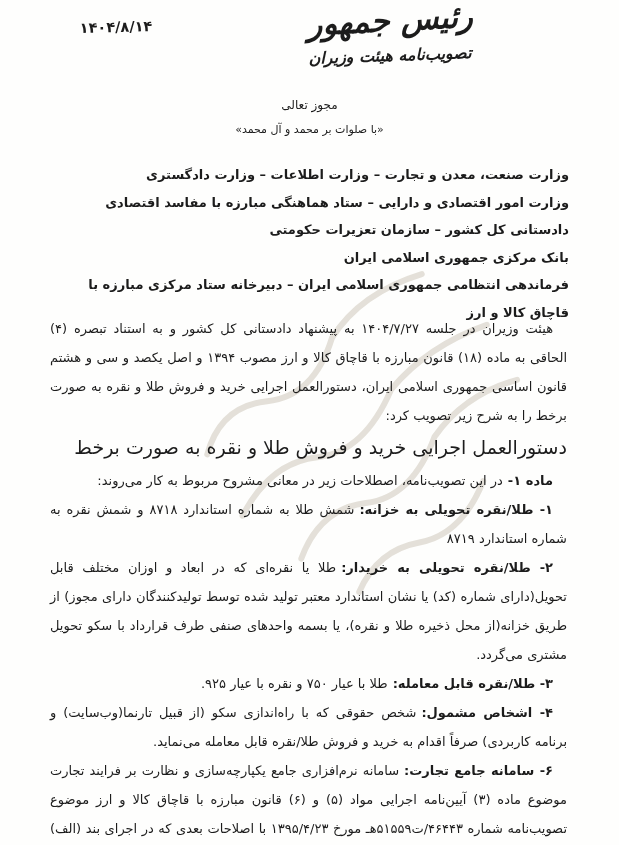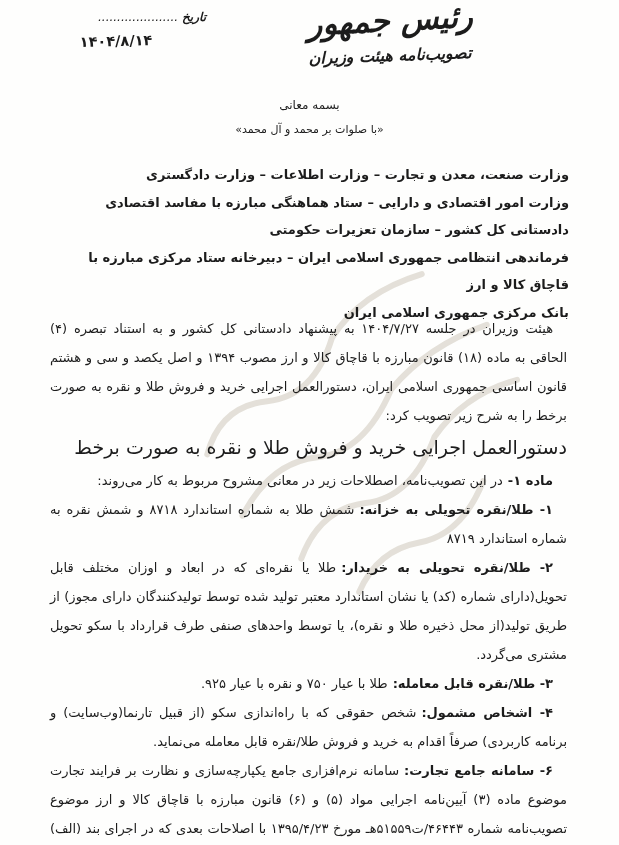--- a/index.html
+++ b/index.html
@@ -74,58 +74,55 @@
 <div class="doc">
 
   <svg class="stamp" viewBox="0 0 330 310" aria-hidden="true">
     <path d="M20 60 q40 -30 80 -5 t90 -10 q50 -18 110 5"></path>
     <path d="M10 130 q55 -25 95 0 t100 -8 q55 -12 115 8"></path>
     <path d="M30 200 q45 -28 85 -4 t95 -10 q50 -15 100 6"></path>
     <path d="M55 262 q40 -22 78 -2 t88 -9"></path>
   </svg>
 
   <div class="date-block">
-    <div class="date-line">
-      <span class="lbl">تاریخ</span><span class="dots">.....................</span>
-    </div>
     <div class="date-value">۱۴۰۴/۸/۱۴</div>
   </div>
 
   <div class="masthead">
     <div class="masthead-title">رئیس جمهور</div>
     <div class="masthead-sub">تصویب‌نامه هیئت وزیران</div>
   </div>
 
   <div class="invocation">
-    <div class="besmeleh">بسمه معانی</div>
+    <div class="besmeleh">مجوز تعالی</div>
     <div class="salawat">«با صلوات بر محمد و آل محمد»</div>
   </div>
 
   <div class="addressees">
     <div>وزارت صنعت، معدن و تجارت – وزارت اطلاعات – وزارت دادگستری</div>
     <div>وزارت امور اقتصادی و دارایی – ستاد هماهنگی مبارزه با مفاسد اقتصادی</div>
     <div>دادستانی کل کشور – سازمان تعزیرات حکومتی</div>
+    <div>بانک مرکزی جمهوری اسلامی ایران</div>
     <div>فرماندهی انتظامی جمهوری اسلامی ایران – دبیرخانه ستاد مرکزی مبارزه با قاچاق کالا و ارز</div>
-    <div>بانک مرکزی جمهوری اسلامی ایران</div>
   </div>
 
   <div class="body-text">
     <p class="preamble">هیئت وزیران در جلسه ۱۴۰۴/۷/۲۷ به پیشنهاد دادستانی کل کشور و به استناد تبصره (۴) الحاقی به ماده (۱۸) قانون مبارزه با قاچاق کالا و ارز مصوب ۱۳۹۴ و اصل یکصد و سی و هشتم قانون اساسی جمهوری اسلامی ایران، دستورالعمل اجرایی خرید و فروش طلا و نقره به صورت برخط را به شرح زیر تصویب کرد:</p>
 
     <p class="directive-title">دستورالعمل اجرایی خرید و فروش طلا و نقره به صورت برخط</p>
 
     <p class="article-lead">
       <span class="b gap">ماده ۱-</span><span>در این تصویب‌نامه، اصطلاحات زیر در معانی مشروح مربوط به کار می‌روند:</span>
     </p>
 
     <p class="def">
       <span class="b gap">۱- طلا/نقره تحویلی به خزانه:</span><span>شمش طلا به شماره استاندارد ۸۷۱۸ و شمش نقره به شماره استاندارد ۸۷۱۹</span>
     </p>
     <p class="def">
-      <span class="b gap">۲- طلا/نقره تحویلی به خریدار:</span><span>طلا یا نقره‌ای که در ابعاد و اوزان مختلف قابل تحویل(دارای شماره (کد) یا نشان استاندارد معتبر تولید شده توسط تولیدکنندگان دارای مجوز) از طریق تولید(از محل ذخیره طلا و نقره)، یا توسط واحدهای صنفی طرف قرارداد با سکو تحویل مشتری می‌گردد.</span>
+      <span class="b gap">۲- طلا/نقره تحویلی به خریدار:</span><span>طلا یا نقره‌ای که در ابعاد و اوزان مختلف قابل تحویل(دارای شماره (کد) یا نشان استاندارد معتبر تولید شده توسط تولیدکنندگان دارای مجوز) از طریق خزانه(از محل ذخیره طلا و نقره)، یا بسمه واحدهای صنفی طرف قرارداد با سکو تحویل مشتری می‌گردد.</span>
     </p>
     <p class="def">
       <span class="b gap">۳- طلا/نقره قابل معامله:</span><span>طلا با عیار ۷۵۰ و نقره با عیار ۹۲۵.</span>
     </p>
     <p class="def">
       <span class="b gap">۴- اشخاص مشمول:</span><span>شخص حقوقی که با راه‌اندازی سکو (از قبیل تارنما(وب‌سایت) و برنامه کاربردی) صرفاً اقدام به خرید و فروش طلا/نقره قابل معامله می‌نماید.</span>
     </p>
     <p class="def">
       <span class="b gap">۶- سامانه جامع تجارت:</span><span>سامانه نرم‌افزاری جامع یکپارچه‌سازی و نظارت بر فرایند تجارت موضوع ماده (۳) آیین‌نامه اجرایی مواد (۵) و (۶) قانون مبارزه با قاچاق کالا و ارز موضوع تصویب‌نامه شماره ۴۶۴۴۳/ت۵۱۵۵۹هـ مورخ ۱۳۹۵/۴/۲۳ با اصلاحات بعدی که در اجرای بند (الف) ماده (۶) قانون مذکور ایجاد شده است و به عنوان درگاهی یکپارچه، ارتباط فعالان</span>
     </p>

